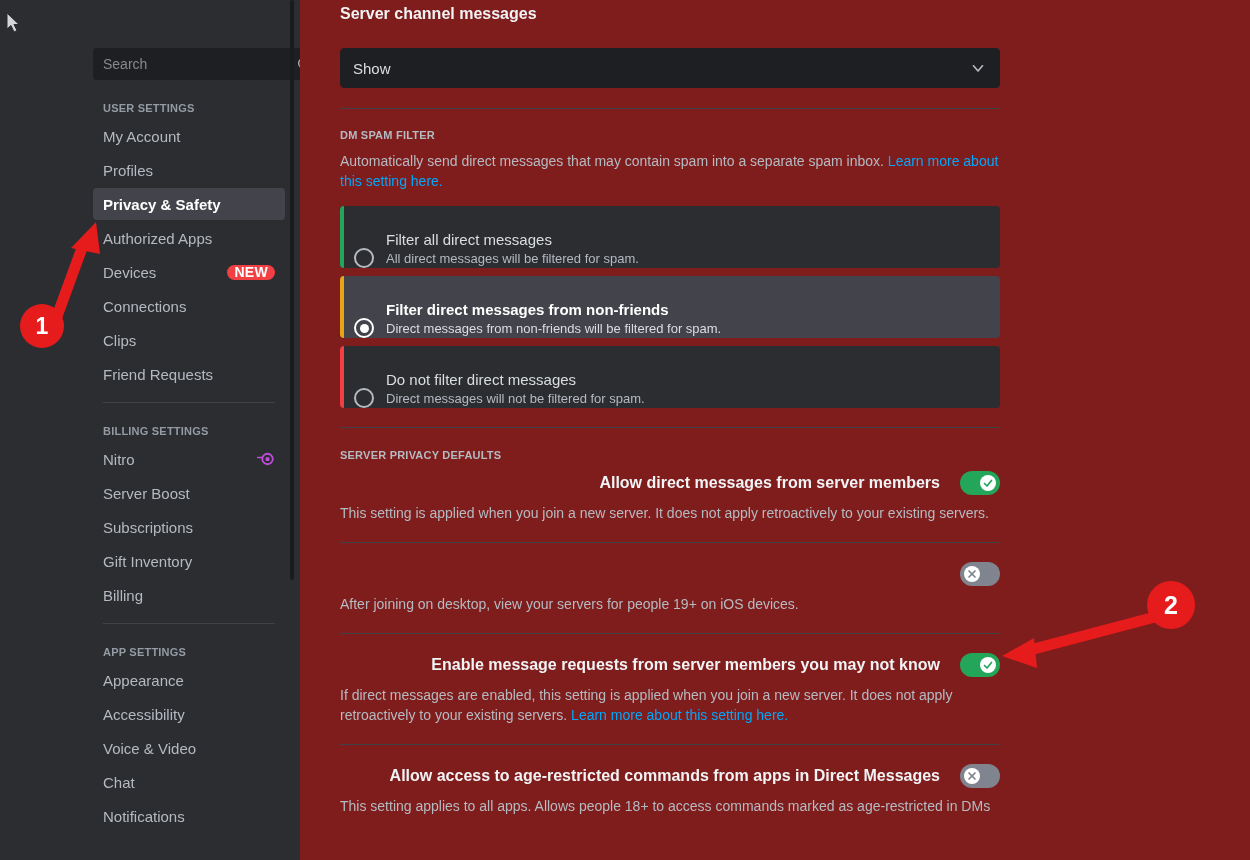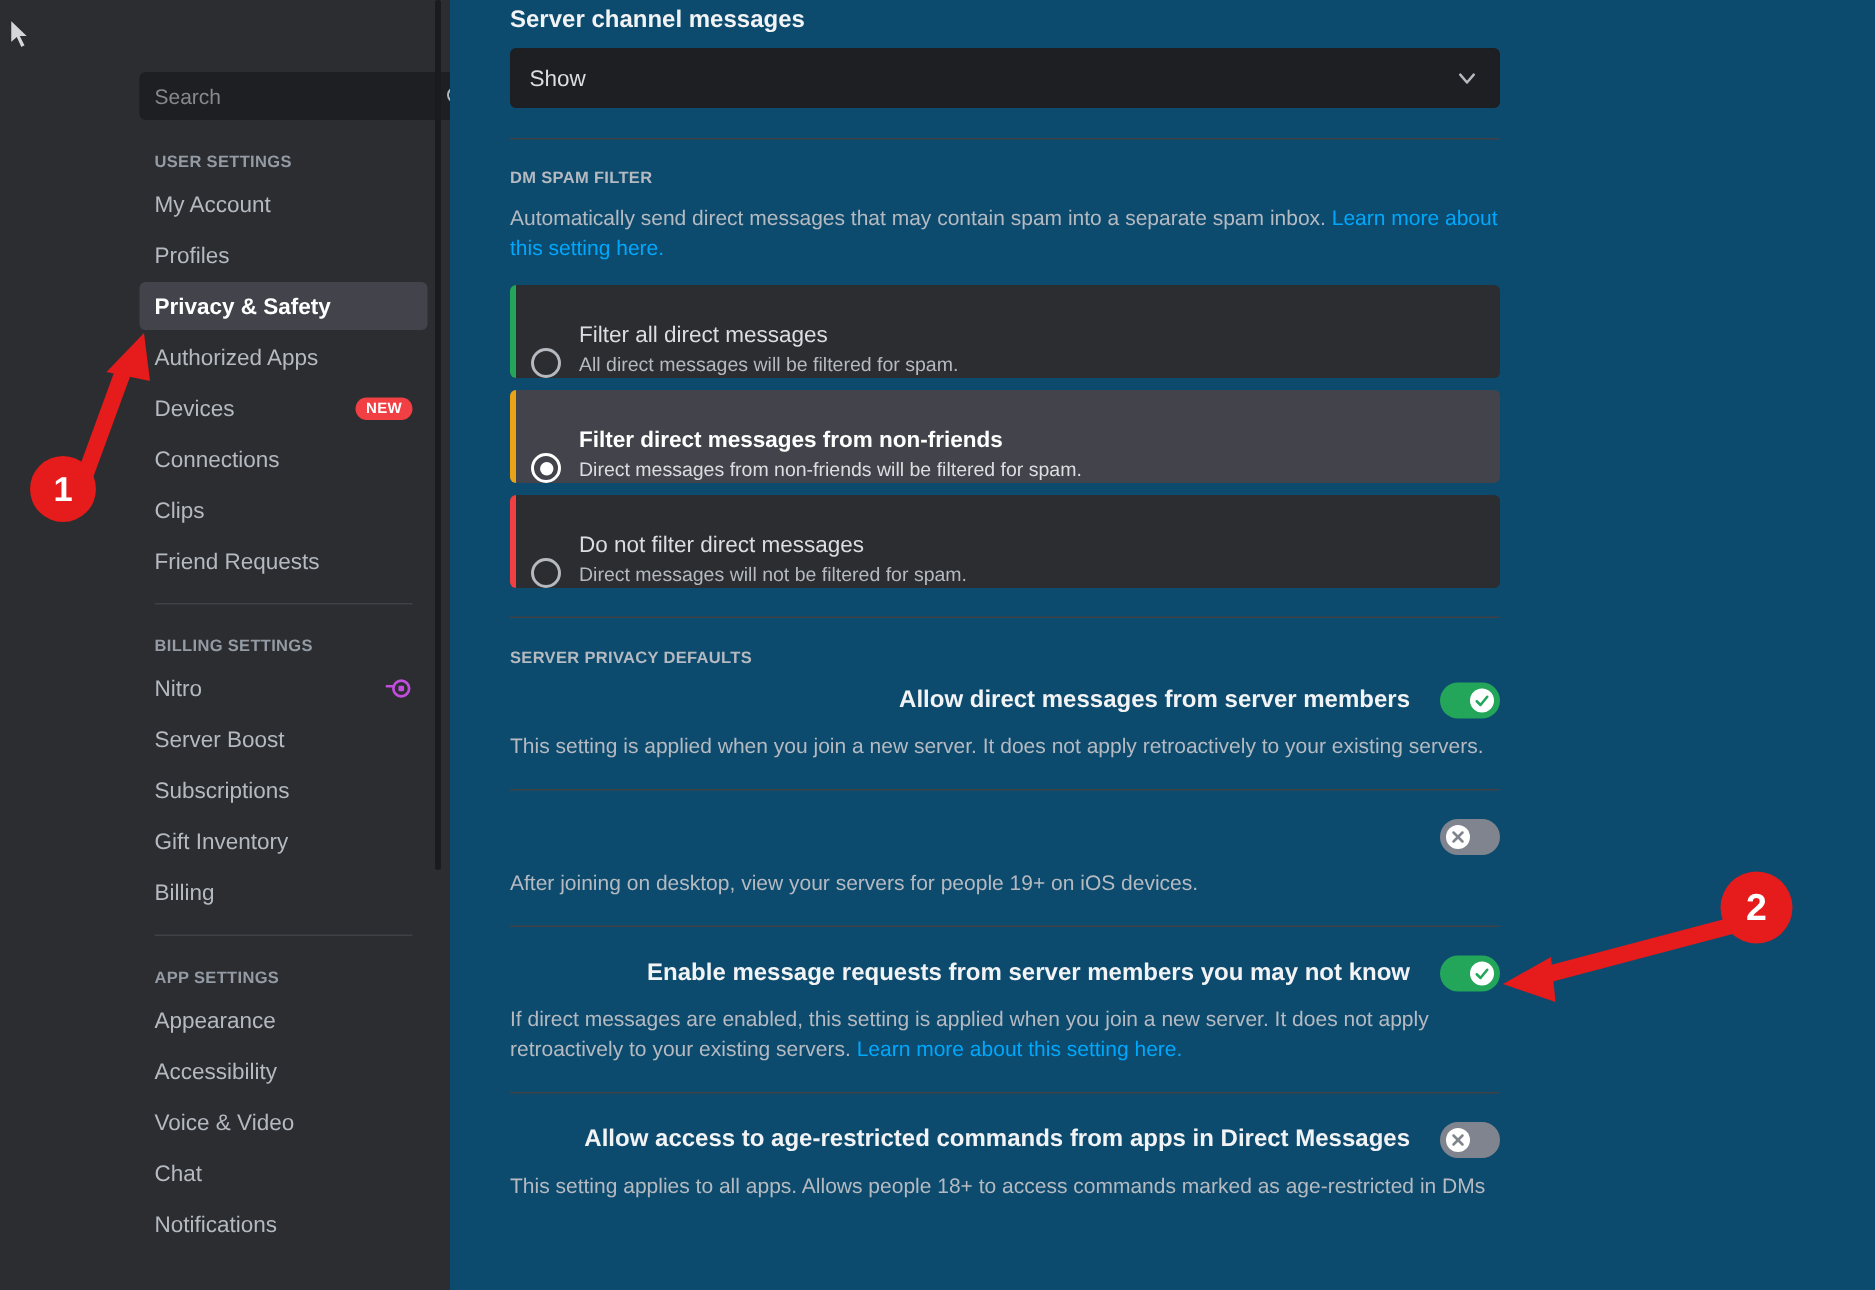--- a/index.html
+++ b/index.html
@@ -85,21 +85,21 @@
   .nav-item.selected {
     background: #43444b;
     color: #ffffff;
     font-weight: bold;
   }
   .nav-item .nav-label { flex: 1; }
 
   .badge-new {
     background: #f23f43;
     color: #ffffff;
-    font-size: 10px;
+    font-size: 14px;
     font-weight: bold;
     letter-spacing: .02em;
     border-radius: 8px;
     padding: 2px 7px 2px 7px;
     line-height: 11px;
   }
 
   .nitro-icon { width: 18px; height: 18px; color: #c04ddb; }
 
   .nav-divider {
@@ -118,40 +118,40 @@
     background: #1a1b1e;
     border-radius: 4px;
   }
 
   
   .main {
     position: absolute;
     left: 300px; top: 0;
     width: 950px;
     height: 860px;
-    background: #0c4a6e;
+    background: #7f1d1d;
     overflow: hidden;
   }
   .content {
     position: absolute;
     left: 40px;
     top: 0;
     width: 660px;
   }
 
   .field-label {
     color: #f2f3f5;
     font-size: 16px;
     font-weight: bold;
     padding-top: 2px;
     line-height: 20px;
   }
 
   .dropdown {
-    margin-top: 8px;
+    margin-top: 24px;
     width: 660px;
     height: 40px;
     background: #1e1f22;
     border: 1px solid #1e1f22;
     border-radius: 4px;
     display: flex;
     align-items: center;
     padding: 0 12px;
     color: #dbdee1;
     font-size: 15px;

